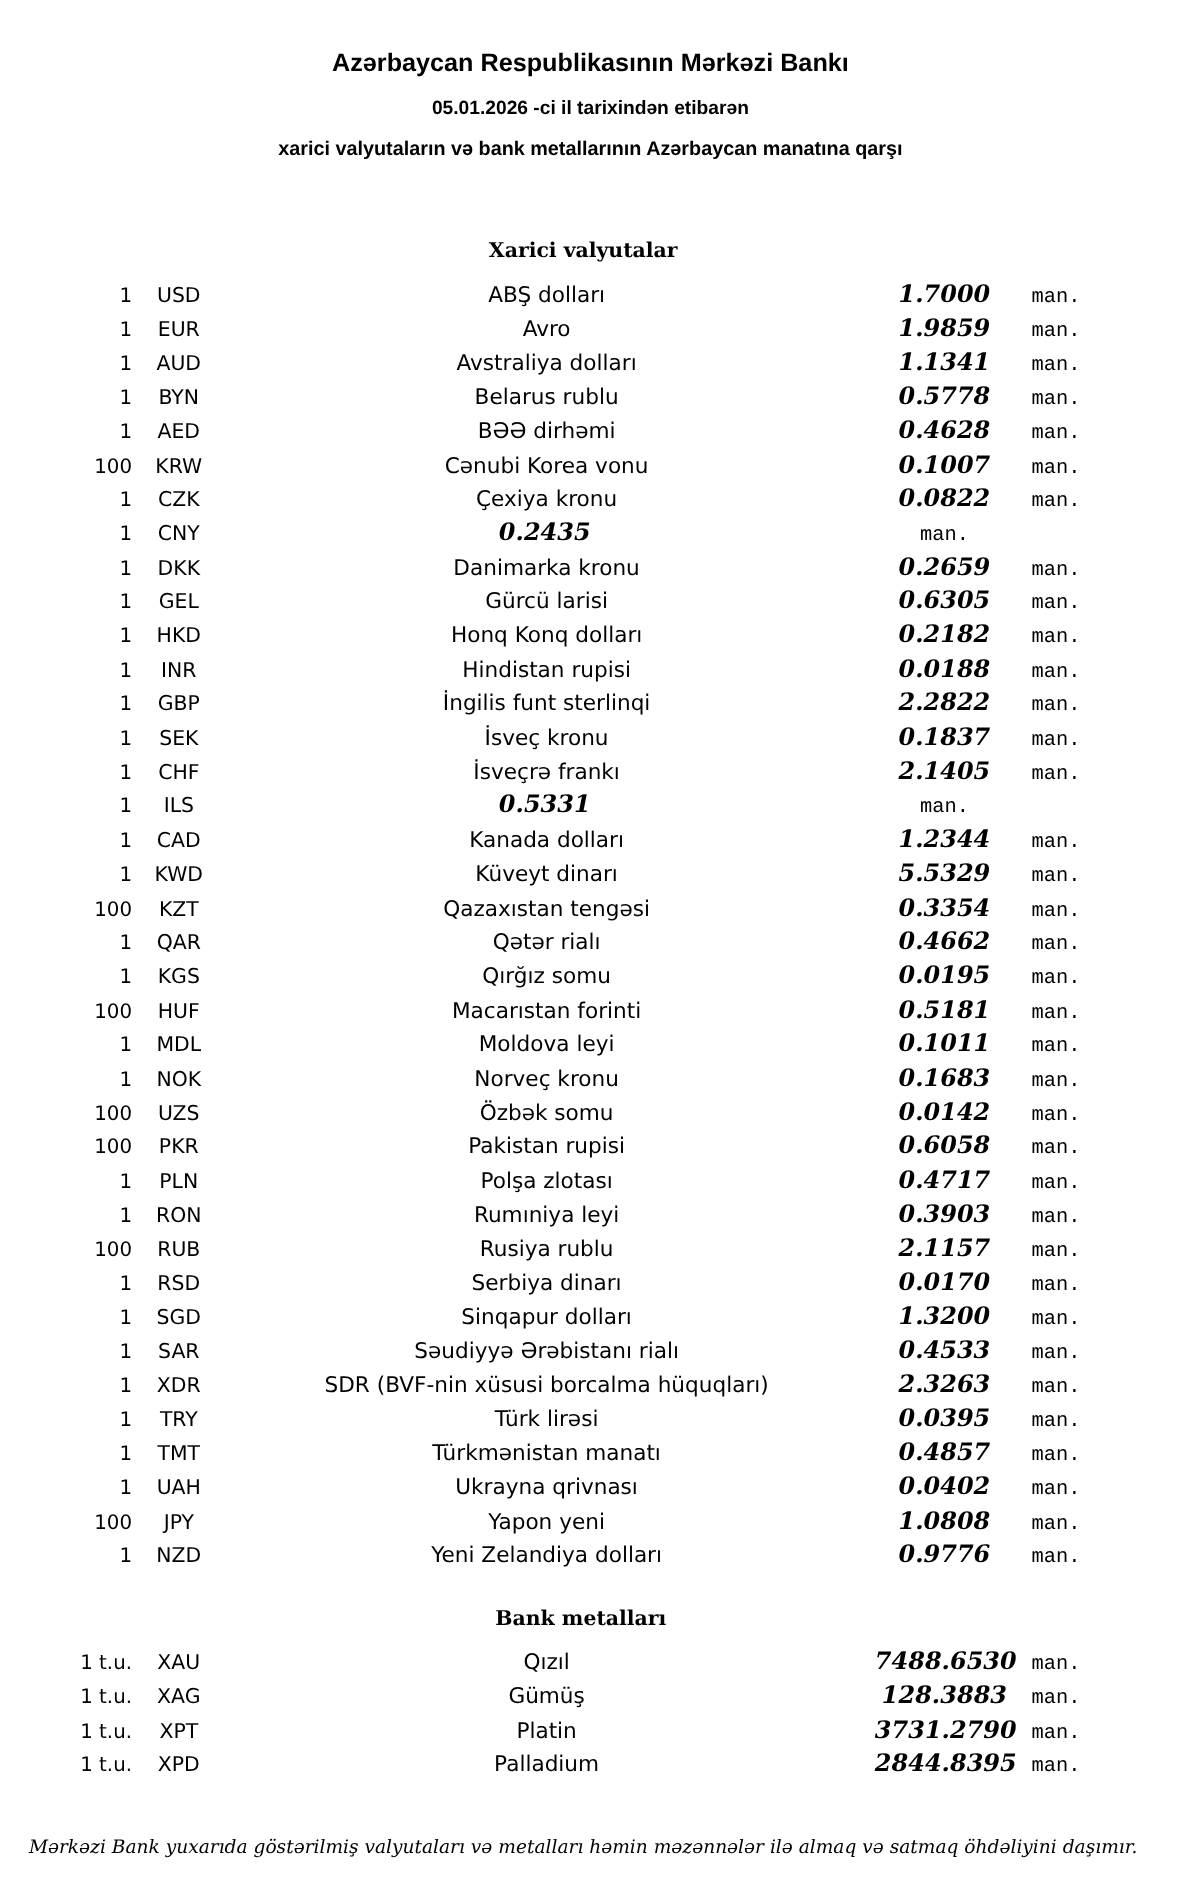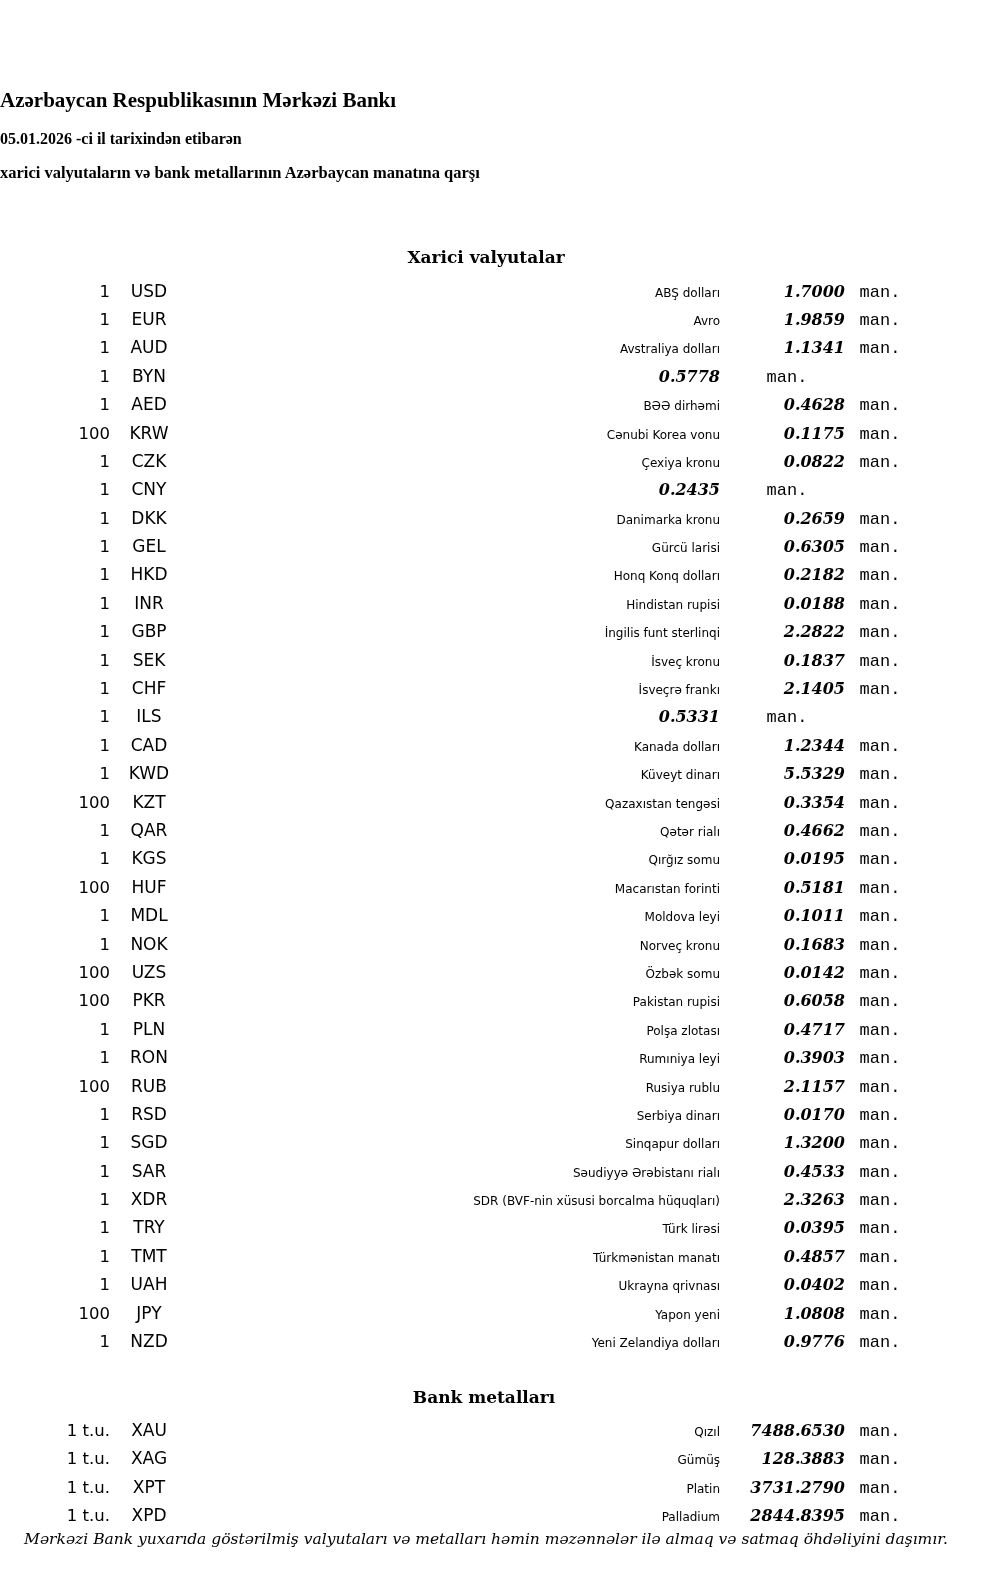--- a/index.html
+++ b/index.html
@@ -10,23 +10,23 @@
   }
   body {
     width: 984px;
     height: 1586px;
     position: relative;
     color: #000000;
     font-family: "DejaVu Sans", "Liberation Sans", sans-serif;
     overflow: hidden;
   }
   .header {
-    padding-top: 88px;
-    text-align: left;
-    font-family: Liberation Serif, serif;
+    padding-top: 40px;
+    text-align: center;
+    font-family: Liberation Sans, sans-serif;
     font-weight: bold;
   }
   .title {
     font-size: 21px;
     line-height: 1.2;
     margin: 0 0 16px 0;
   }
   .date-line {
     font-size: 16px;
     line-height: 1.2;
@@ -63,31 +63,31 @@
   .qty {
     text-align: right;
     font-size: 16.5px;
     white-space: nowrap;
   }
   .code {
     text-align: center;
     font-size: 17px;
   }
   .name {
-    text-align: right;
-    font-size: 12px;
+    text-align: center;
+    font-size: 18px;
     padding-left: 3px;
     white-space: nowrap;
   }
   .rate {
-    text-align: right;
+    text-align: center;
     font-family: "DejaVu Serif", "Liberation Serif", serif;
     font-style: italic;
     font-weight: bold;
-    font-size: 16px;
+    font-size: 20px;
   }
   .unit {
     text-align: center;
     font-family: Liberation Mono, monospace;
     font-size: 17px;
   }
   .footer {
     position: absolute;
     left: 0;
     right: 12px;
@@ -131,37 +131,38 @@
       <span class="qty">1</span>
       <span class="code">AUD</span>
       <span class="name">Avstraliya dolları</span>
       <span class="rate">1.1341</span>
       <span class="unit">man.</span>
     </div>
 
     <div class="row">
       <span class="qty">1</span>
       <span class="code">BYN</span>
+      <span class="name">Belarus rublu</span>
       <span class="rate">0.5778</span>
       <span class="unit">man.</span>
     </div>
 
     <div class="row">
       <span class="qty">1</span>
       <span class="code">AED</span>
       <span class="name">BƏƏ dirhəmi</span>
       <span class="rate">0.4628</span>
       <span class="unit">man.</span>
     </div>
 
     <div class="row">
       <span class="qty">100</span>
       <span class="code">KRW</span>
       <span class="name">Cənubi Korea vonu</span>
-      <span class="rate">0.1175</span>
+      <span class="rate">0.1007</span>
       <span class="unit">man.</span>
     </div>
 
     <div class="row">
       <span class="qty">1</span>
       <span class="code">CZK</span>
       <span class="name">Çexiya kronu</span>
       <span class="rate">0.0822</span>
       <span class="unit">man.</span>
     </div>

